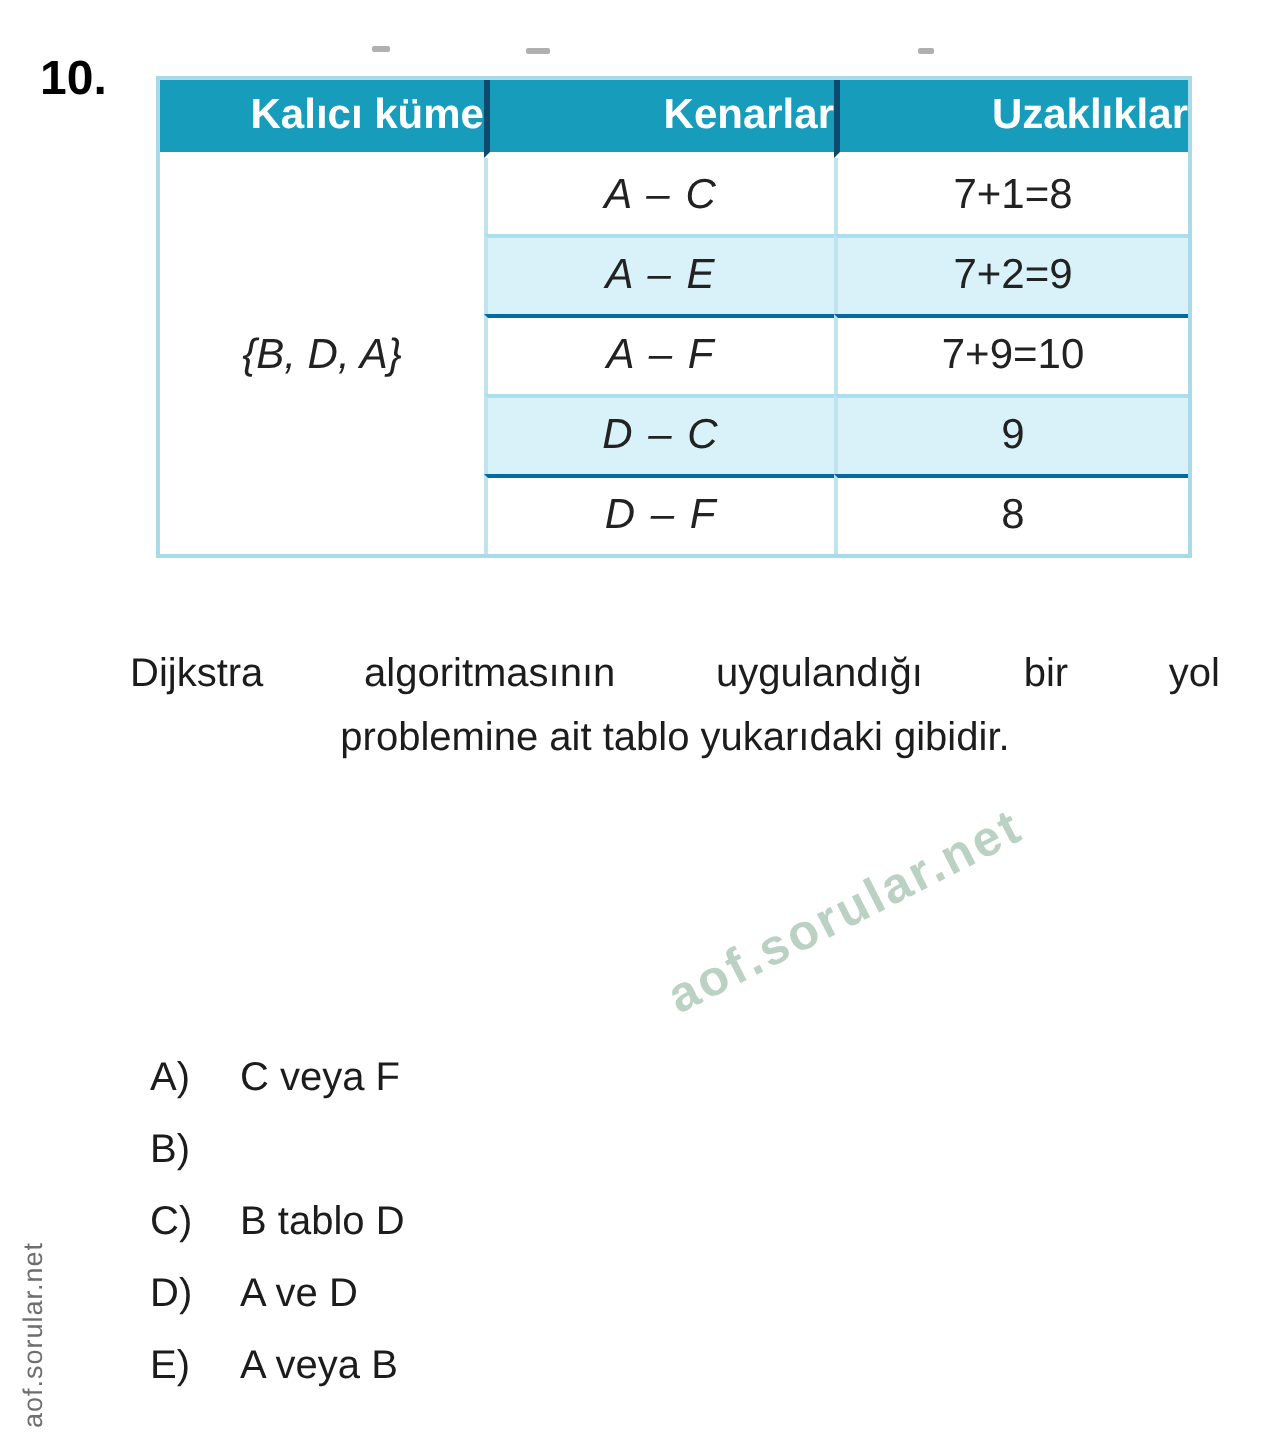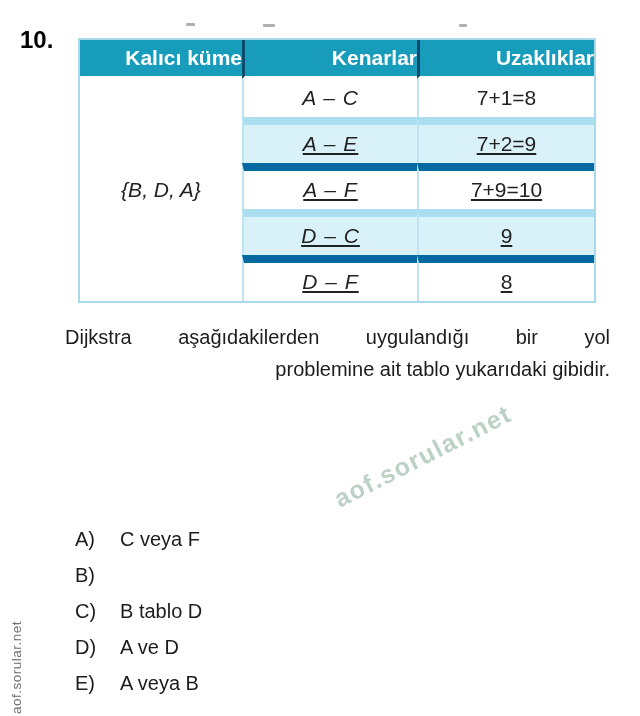--- a/index.html
+++ b/index.html
@@ -65,21 +65,21 @@
     font-size: 21px;
     color: #222222;
     text-align: center;
     vertical-align: middle;
     height: 38px;
     padding: 0;
     background: #ffffff;
   }
   table.qtable td.edge-cell,
   table.qtable td.dist-cell { border-left: 2px solid #BFE4F0; margin-left: 26px; }
-  table.qtable tr + tr td { border-top: 8px solid #0369a1; text-decoration: underline; }
+  table.qtable tr + tr td { border-top: 2px solid #0369a1; }
   table.qtable tr.shaded td { background: #D9F1F8; }
   table.qtable tr.shaded td { border-top-color: #ABDEEE; }
   td.set-cell {
     font-style: italic;
     background: #ffffff !important;
     border-top: none !important;
   }
   td.edge-cell { font-style: italic; letter-spacing: 1px; }
 
   
@@ -97,21 +97,21 @@
     left: 65px;
     top: 411px;
     width: 548px;
     font-size: 20px;
     line-height: 32px;
     font-weight: bold;
     letter-spacing: 0.3px;
     color: #111111;
   }
   .jline { text-align: justify; text-align-last: justify; }
-  .lline { text-align: right; }
+  .lline { text-align: center; }
 
   
   .options { position: absolute; left: 75px; top: 521px; width: 420px; }
   .option {
     display: flex;
     align-items: center;
     height: 36px;
     font-size: 20px;
     color: #1c1c1c;
     cursor: pointer;
@@ -190,21 +190,21 @@
         </tr>
         <tr>
           <td class="edge-cell">D – F</td>
           <td class="dist-cell">8</td>
         </tr>
       </tbody>
     </table>
   </div>
 
   <div class="intro">
-    <div class="jline">Dijkstra aşağıdakilerden uygulandığı bir yol</div>
+    <div class="jline">Dijkstra algoritmasının uygulandığı bir yol</div>
     <div class="lline">problemine ait tablo yukarıdaki gibidir.</div>
   </div>
 
 
   <div class="wm-center">aof.sorular.net</div>
 
   <div class="options">
     <div class="option">
       <span class="letter">A)</span>
       <span class="text">C veya F</span>

